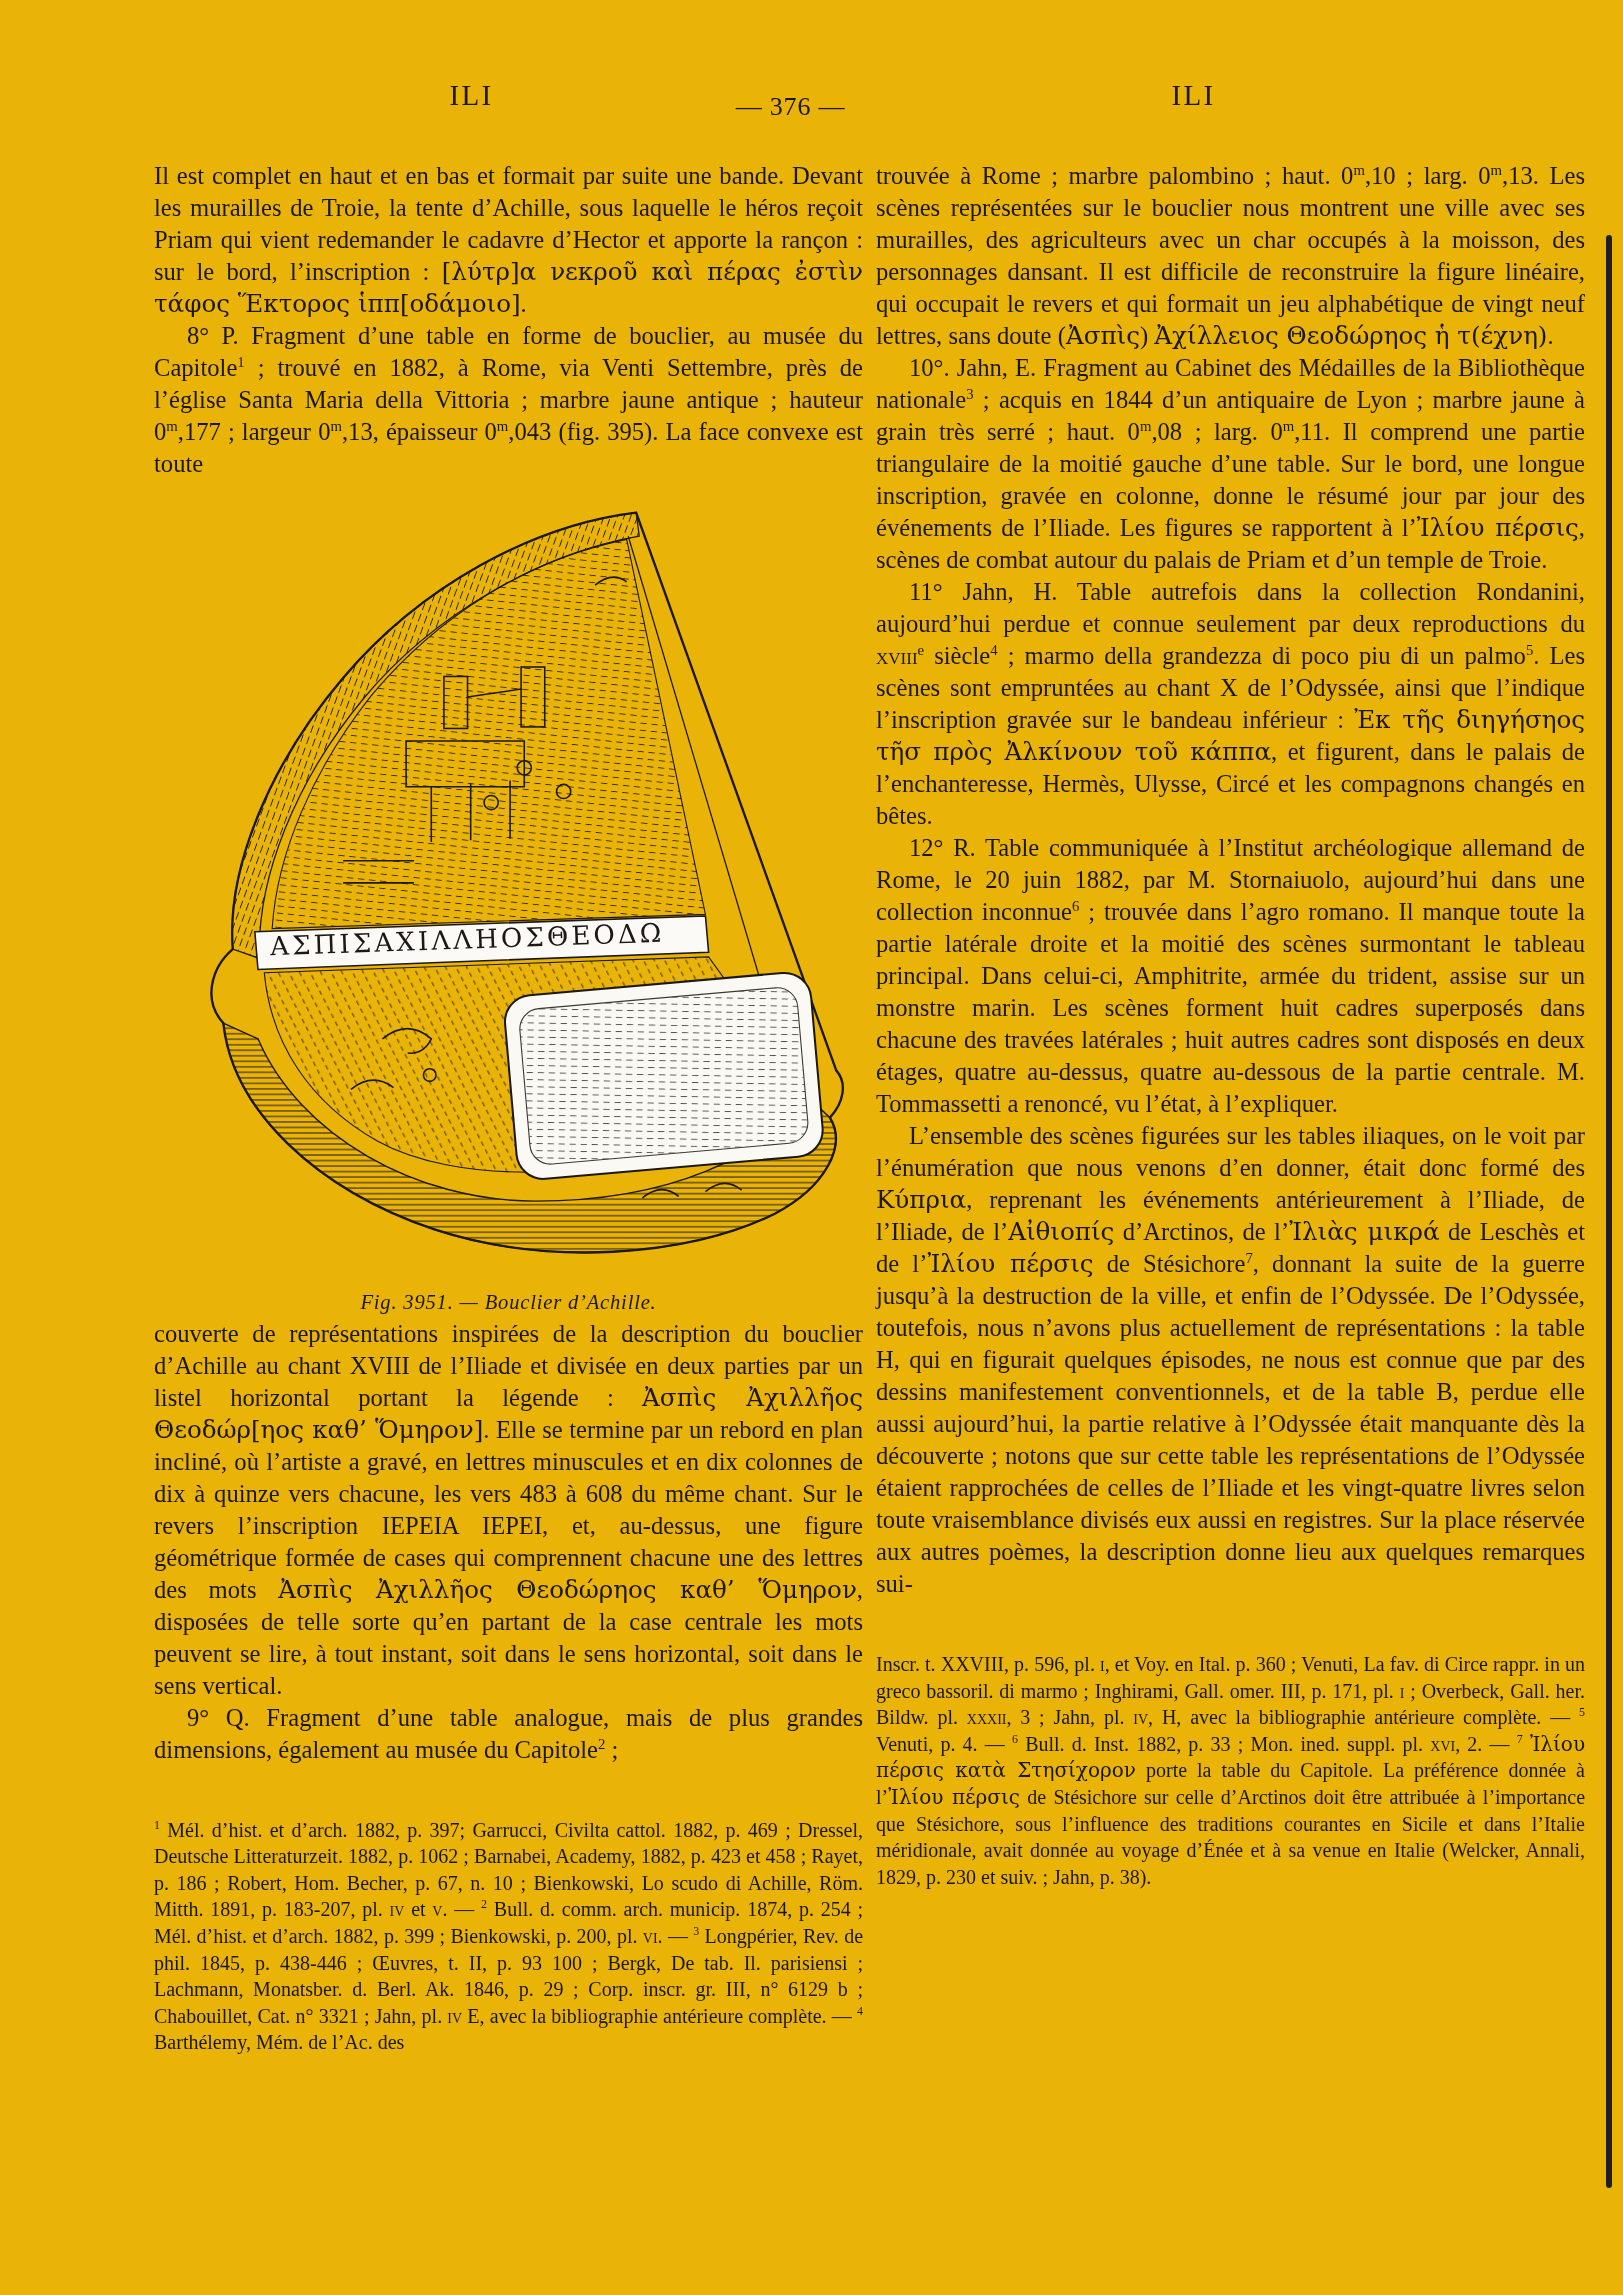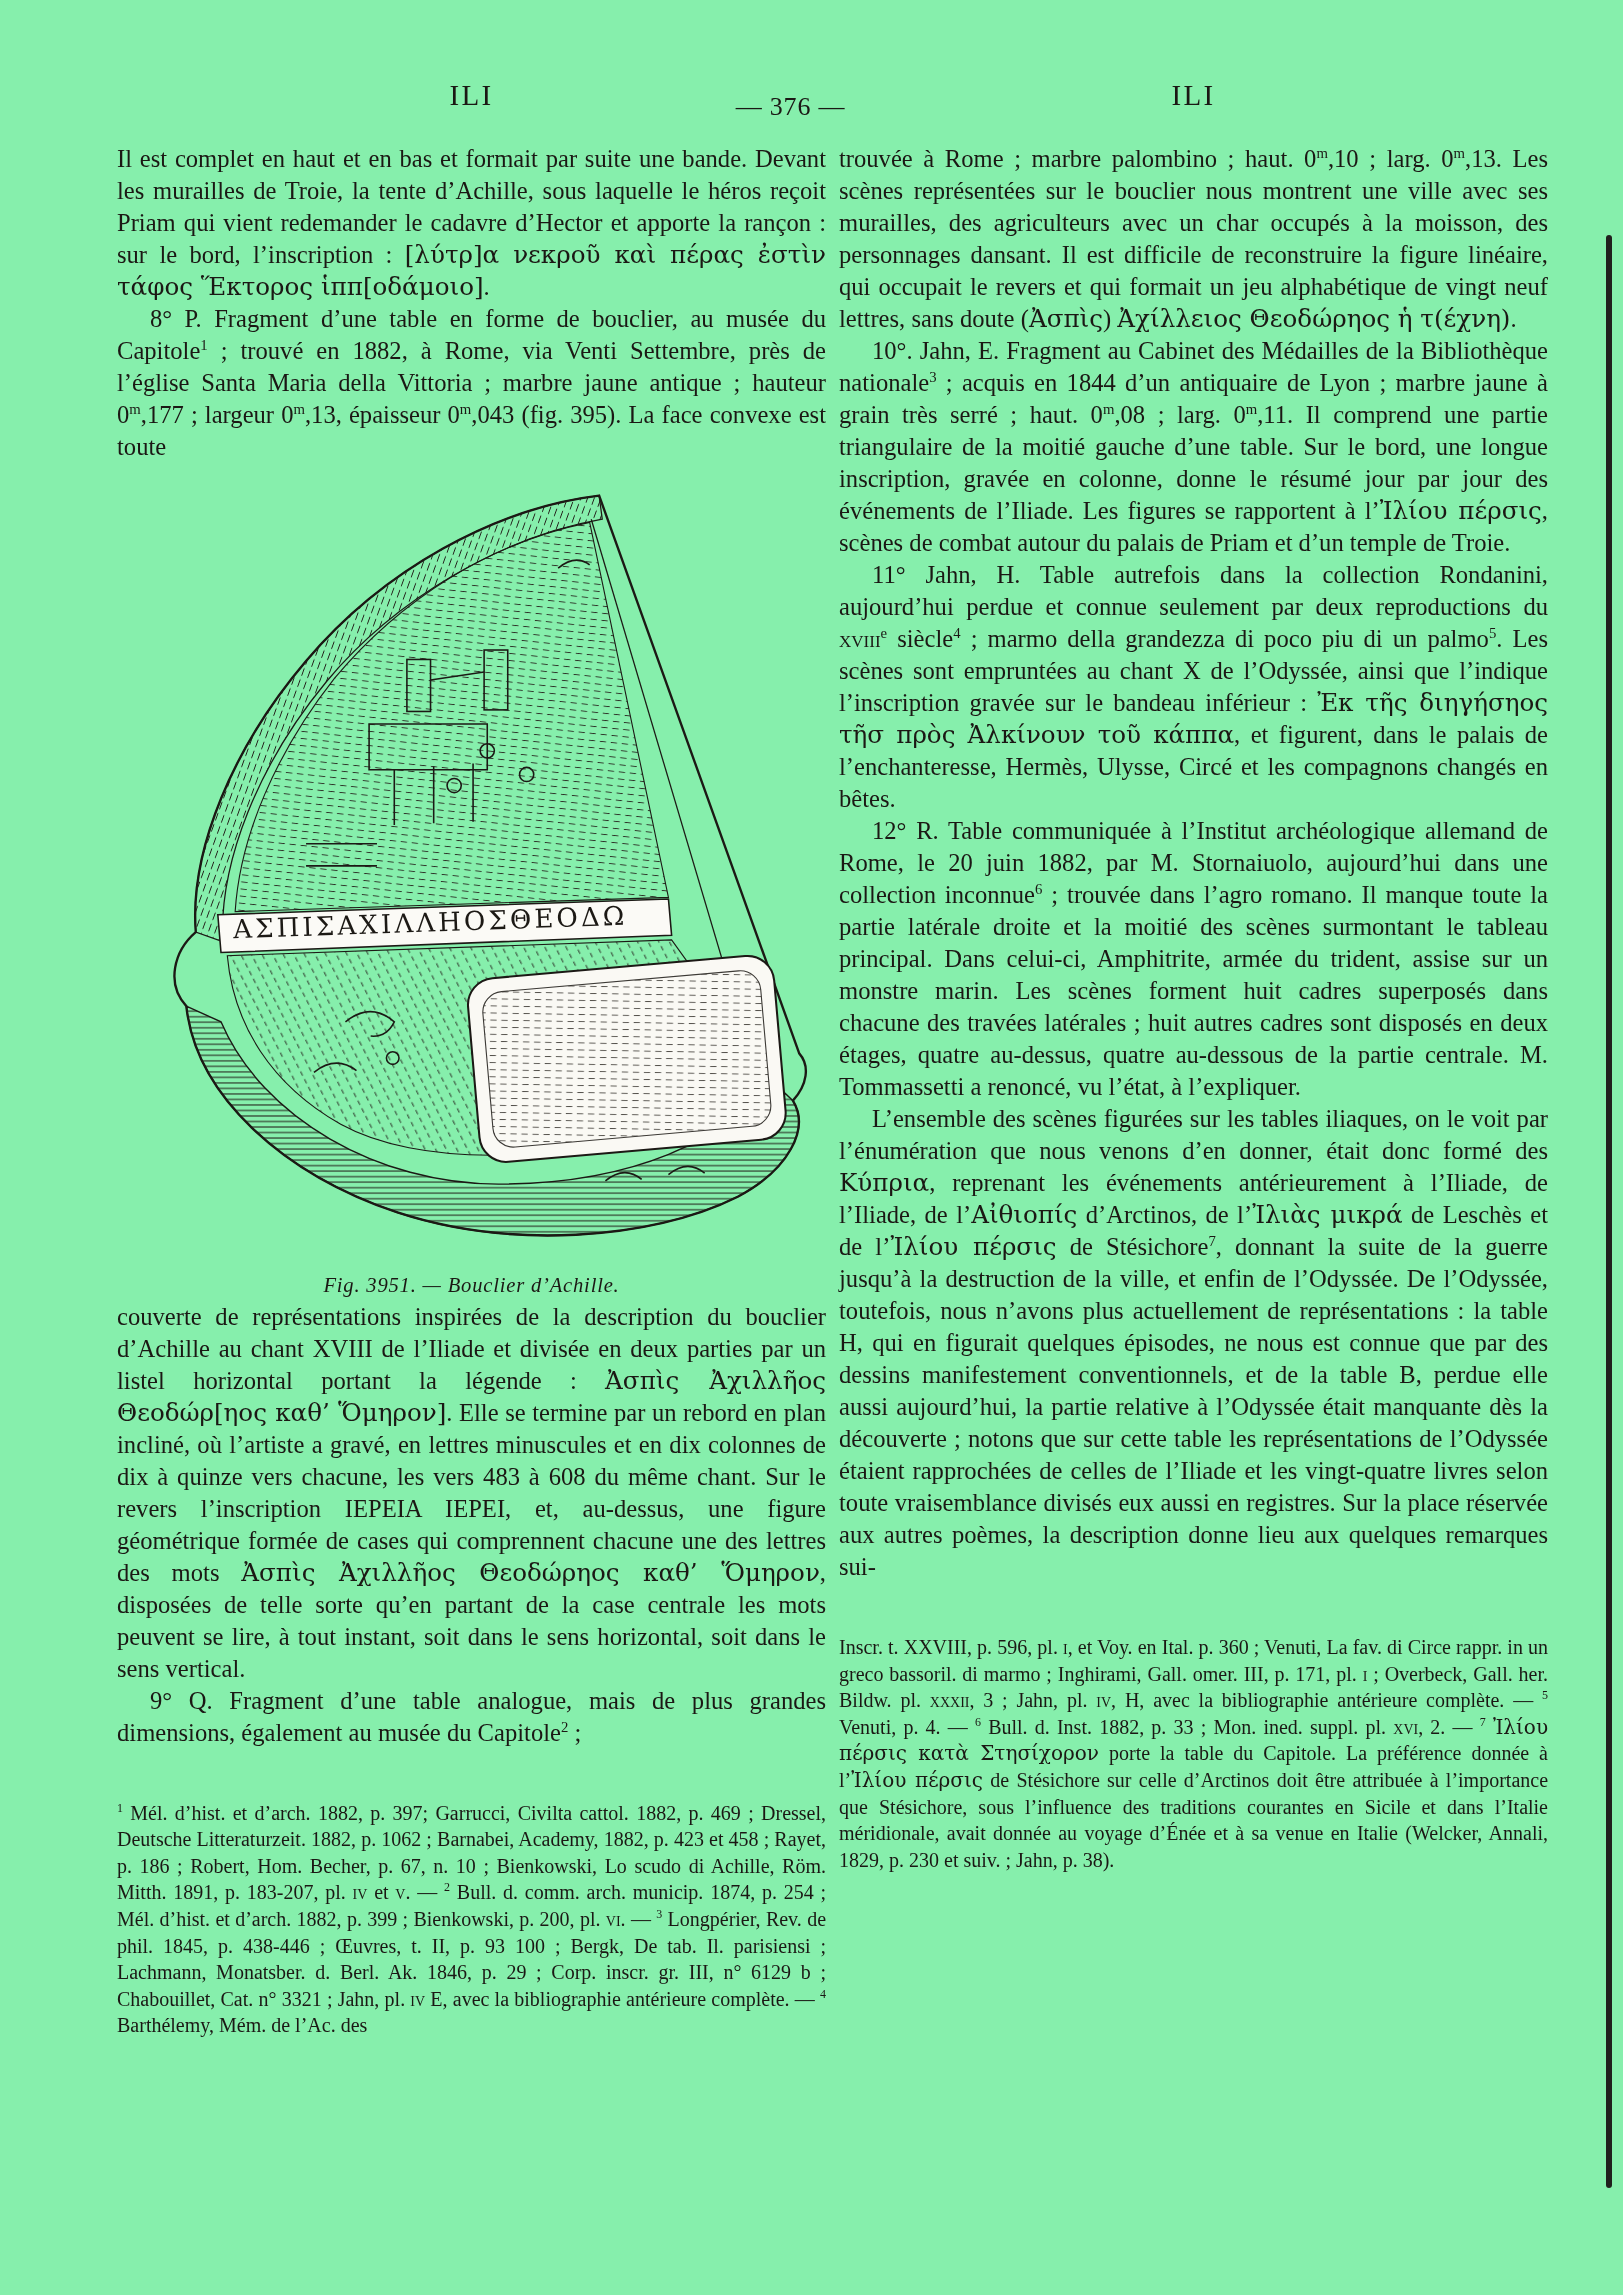--- a/index.html
+++ b/index.html
@@ -1,23 +1,23 @@
 <!DOCTYPE html>
 <html style="font-size:12.7px"><head>
 <meta charset="utf-8">
 <style>
   html,body{margin:0;padding:0;background:#d8d5cd;}
-  .page{position:relative;width:1623px;height:2295px;background:#86efac;
+  .page{position:relative;width:1623px;height:2295px;background:#eab308;
         font-family:"Liberation Serif","DejaVu Serif",serif;color:#1b1814;overflow:hidden;}
   .hdr{position:absolute;font-size:29px;letter-spacing:2.4px;}
   #hdrL{top:79px;left:117px;width:709px;text-align:center;}
   #hdrC{top:92px;left:0;width:1581px;text-align:center;font-size:26px;letter-spacing:0.8px;}
   #hdrR{top:79px;left:839px;width:709px;text-align:center;}
-  .col{position:absolute;top:143px;width:709px;font-size:24.6px;line-height:32px;
-       text-align:justify;text-justify:inter-word;}
+  .col{position:absolute;top:160px;width:709px;font-size:24.6px;line-height:32px;
+       text-align:justify;text-justify:inter-word;margin-left:37px;}
   .col-left{left:117px;}
   .col-right{left:839px;}
   p{margin:0;padding:0;}
   p.ind{text-indent:33px;}
   sup{font-size:60%;line-height:0;vertical-align:super;}
   .seg-i{}
   .seg-g{font-family:"DejaVu Serif",serif;}
   .seg-sc{font-variant:small-caps;}
   figure{margin:8px 0 0 0;padding:0;}
   figure svg{display:block;margin:0 auto;}

